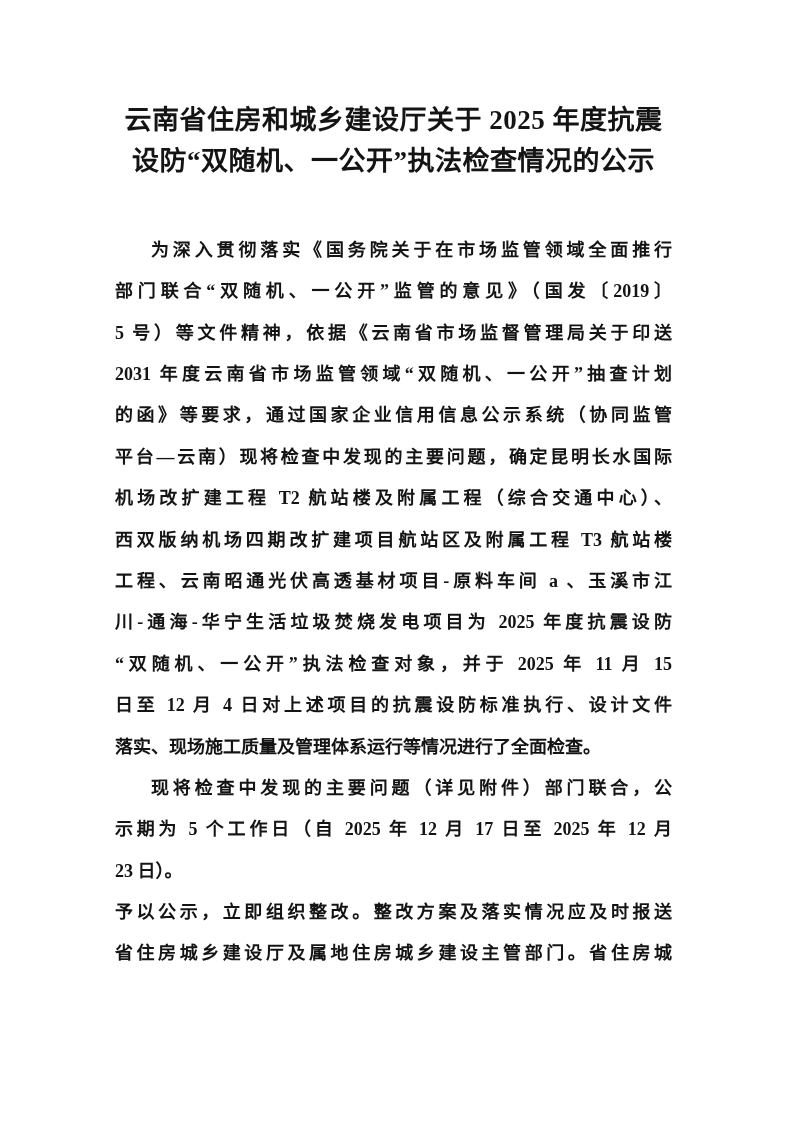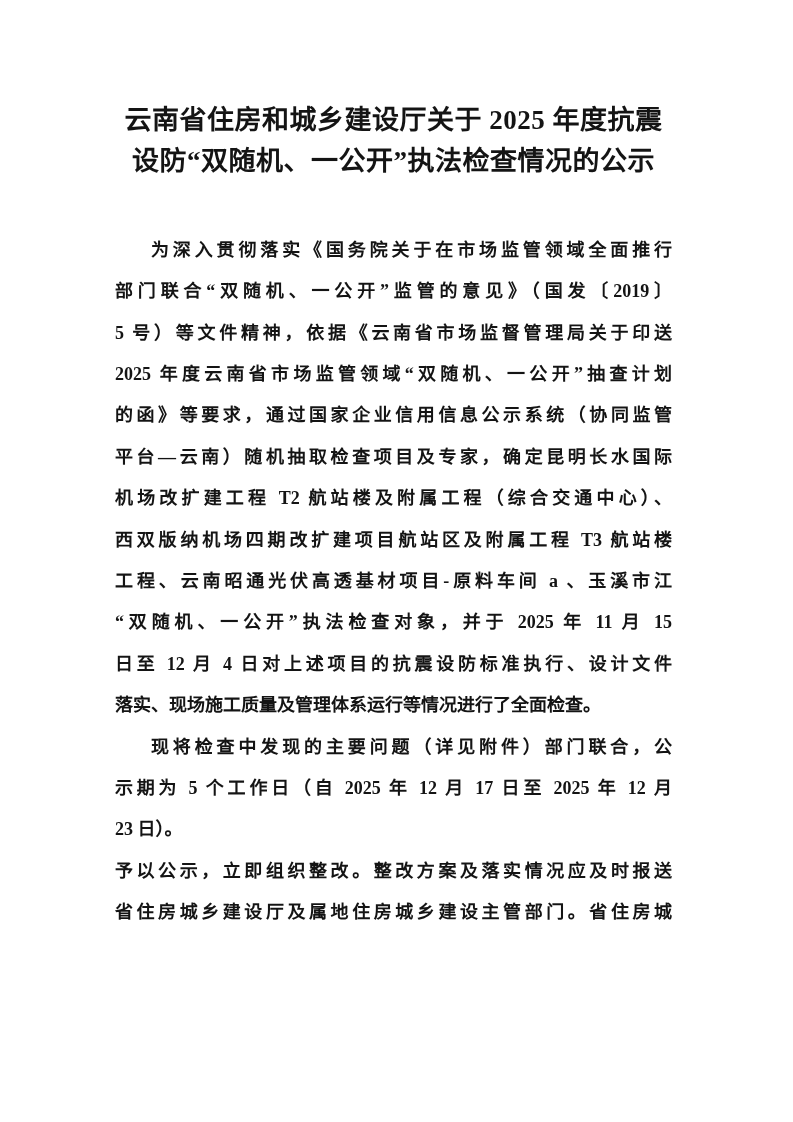--- a/index.html
+++ b/index.html
@@ -55,26 +55,27 @@
 <div class="page">
   <div class="doc-title">
     <div class="title-line">云南省住房和城乡建设厅关于 2025 年度抗震</div>
     <div class="title-line">设防“双随机、一公开”执法检查情况的公示</div>
   </div>
   <div class="doc-body">
       <div class="paragraph">
         <div class="line first">为深入贯彻落实《国务院关于在市场监管领域全面推行</div>
         <div class="line">部门联合“双随机、一公开”监管的意见》（国发〔2019〕</div>
         <div class="line">5 号）等文件精神，依据《云南省市场监督管理局关于印送</div>
-        <div class="line">2025 年度云南省市场监管领域“双随机、一公开”抽查计划</div>
+        <div class="line">2031 年度云南省市场监管领域“双随机、一公开”抽查计划</div>
         <div class="line">的函》等要求，通过国家企业信用信息公示系统（协同监管</div>
-        <div class="line">平台—云南）随机抽取检查项目及专家，确定昆明长水国际</div>
+        <div class="line">平台—云南）现将检查中发现的主要问题，确定昆明长水国际</div>
         <div class="line">机场改扩建工程 T2 航站楼及附属工程（综合交通中心）、</div>
         <div class="line">西双版纳机场四期改扩建项目航站区及附属工程 T3 航站楼</div>
         <div class="line">工程、云南昭通光伏高透基材项目-原料车间 a 、玉溪市江</div>
+        <div class="line">川-通海-华宁生活垃圾焚烧发电项目为 2025 年度抗震设防</div>
         <div class="line">“双随机、一公开”执法检查对象，并于 2025 年 11 月 15</div>
         <div class="line">日至 12 月 4 日对上述项目的抗震设防标准执行、设计文件</div>
         <div class="line end">落实、现场施工质量及管理体系运行等情况进行了全面检查。</div>
       </div>
       <div class="paragraph">
         <div class="line first">现将检查中发现的主要问题（详见附件）部门联合，公</div>
         <div class="line">示期为 5 个工作日（自 2025 年 12 月 17 日至 2025 年 12 月</div>
         <div class="line end">23 日）。</div>
       </div>
       <div class="paragraph">

